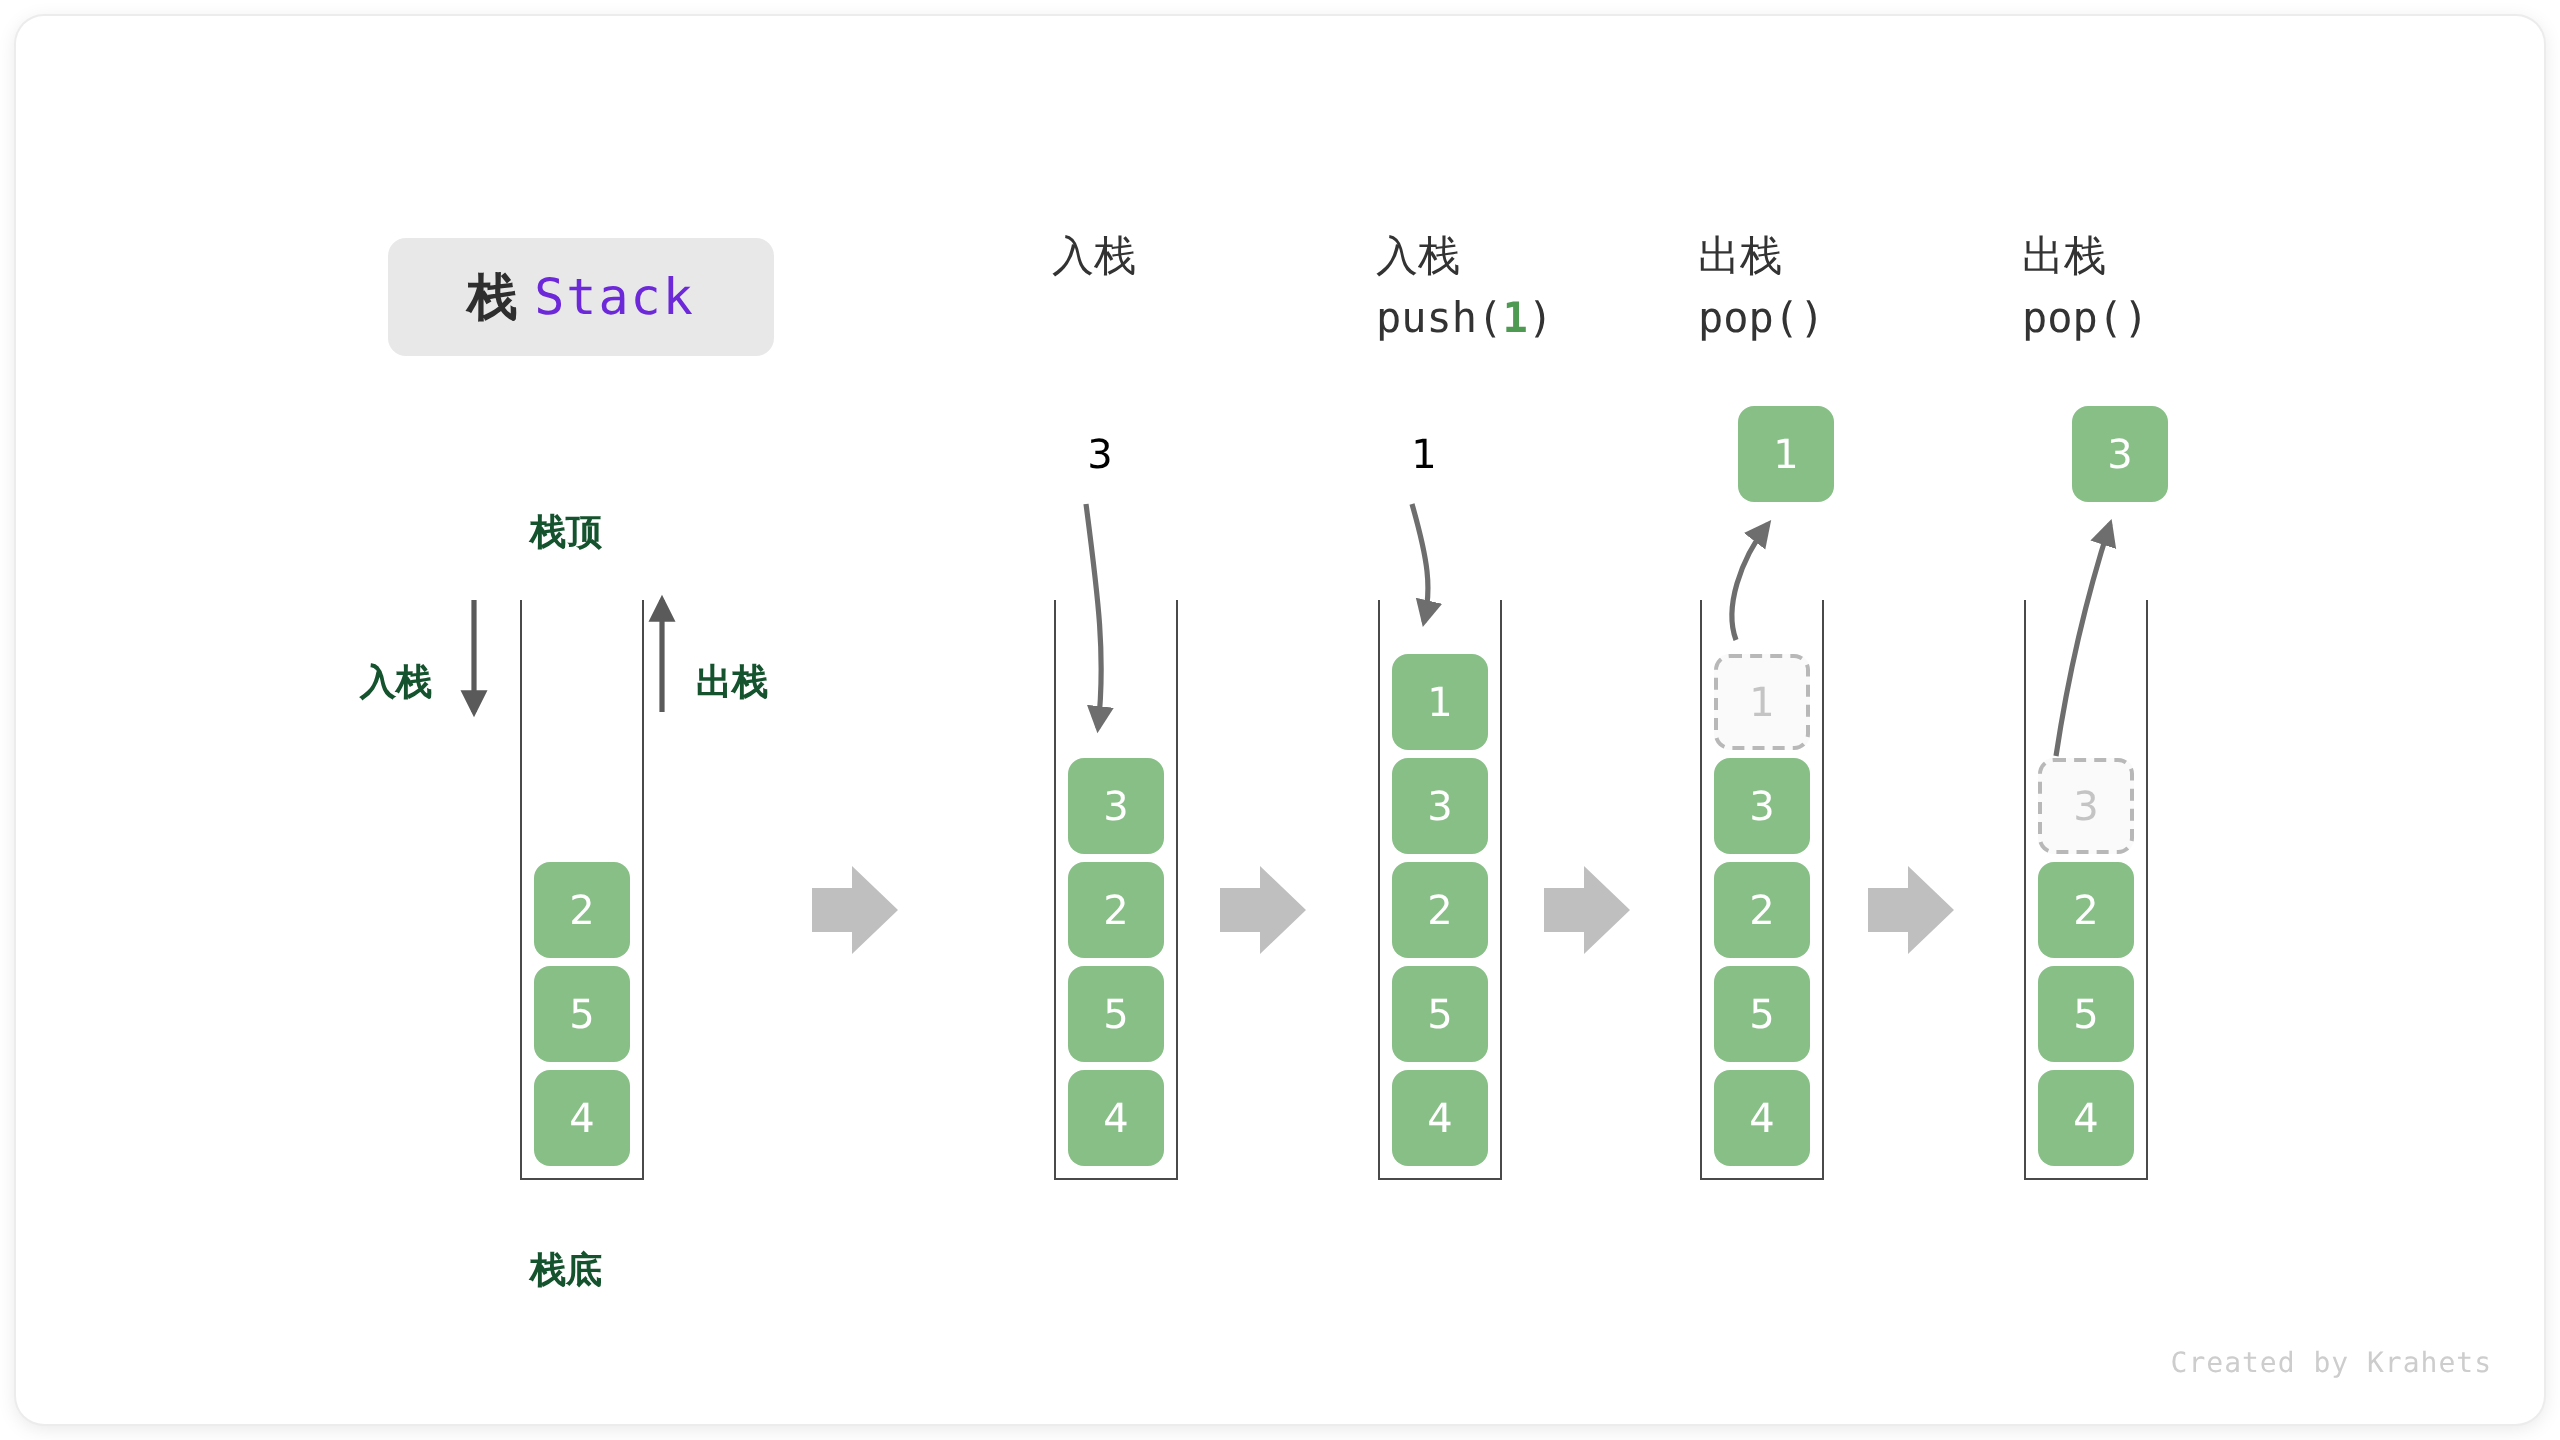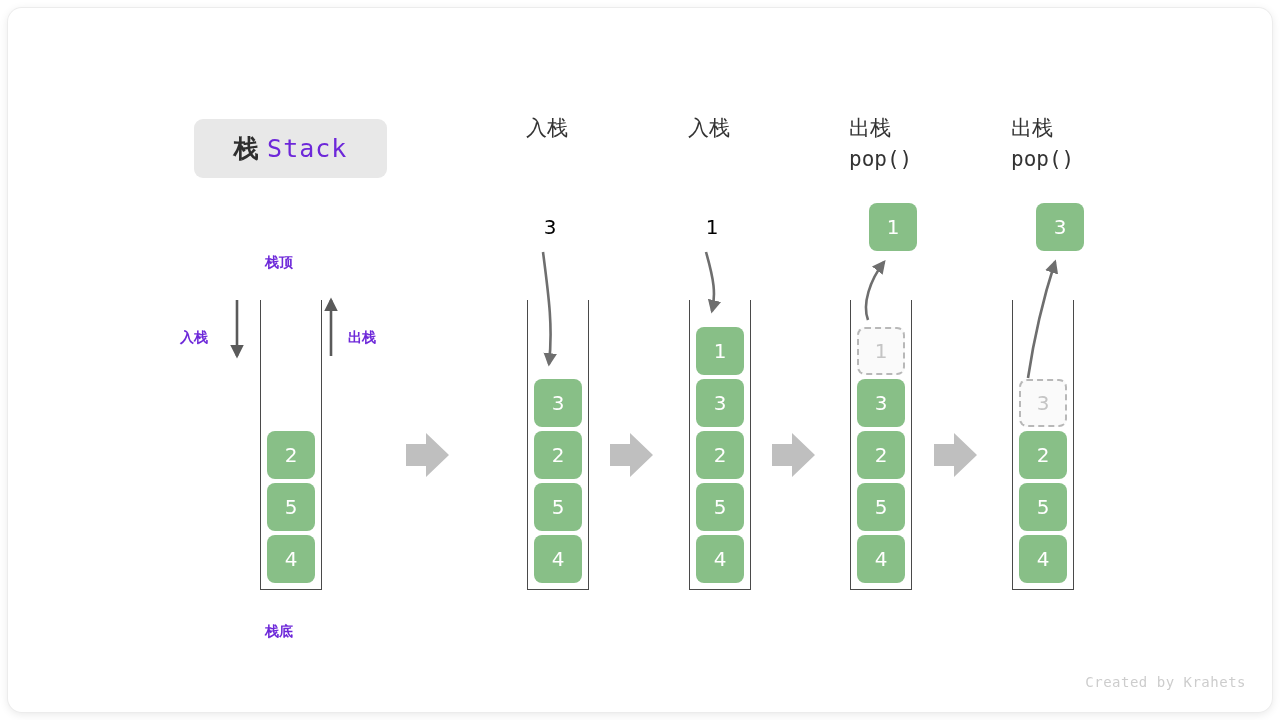--- a/index.html
+++ b/index.html
@@ -51,22 +51,22 @@
     color: #6d28d9;
     margin-left: 8px;
     letter-spacing: 1px;
   }
 
   
   .cn-bold {
     position: absolute;
     font-family: "DejaVu Sans", sans-serif;
     font-weight: bold;
-    font-size: 14px;
-    color: #6d28d9;
+    font-size: 18px;
+    color: #14532d;
     white-space: nowrap;
   }
 
   
   .col-head {
     position: absolute;
     top: 105px;
     width: 170px;
     white-space: nowrap;
   }
@@ -182,20 +182,21 @@
 
   <div class="cn-bold" style="left:172px; top:321px;">入栈</div>
   <div class="cn-bold" style="left:340px; top:321px;">出栈</div>
 
   <div class="col-head" style="left:518px;">
     <span class="line1">入栈</span>
   </div>
 
   <div class="col-head" style="left:680px;">
     <span class="line1">入栈</span>
+    <span class="line2"><span>push(</span><span class="val">1</span><span>)</span></span>
   </div>
 
   <div class="col-head" style="left:841px;">
     <span class="line1">出栈</span>
     <span class="line2"><span>pop(</span><span class="val"></span><span>)</span></span>
   </div>
 
   <div class="col-head" style="left:1003px;">
     <span class="line1">出栈</span>
     <span class="line2"><span>pop(</span><span class="val"></span><span>)</span></span>

